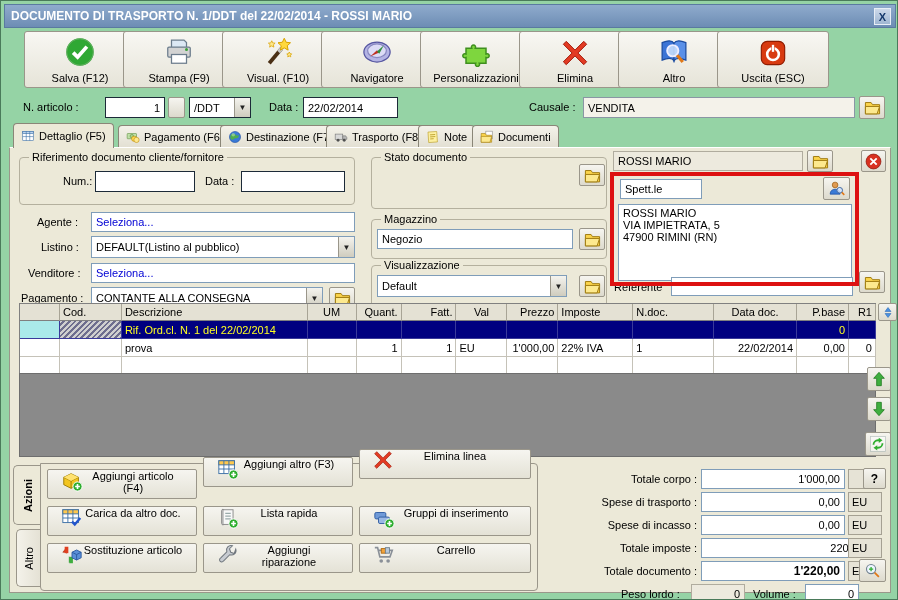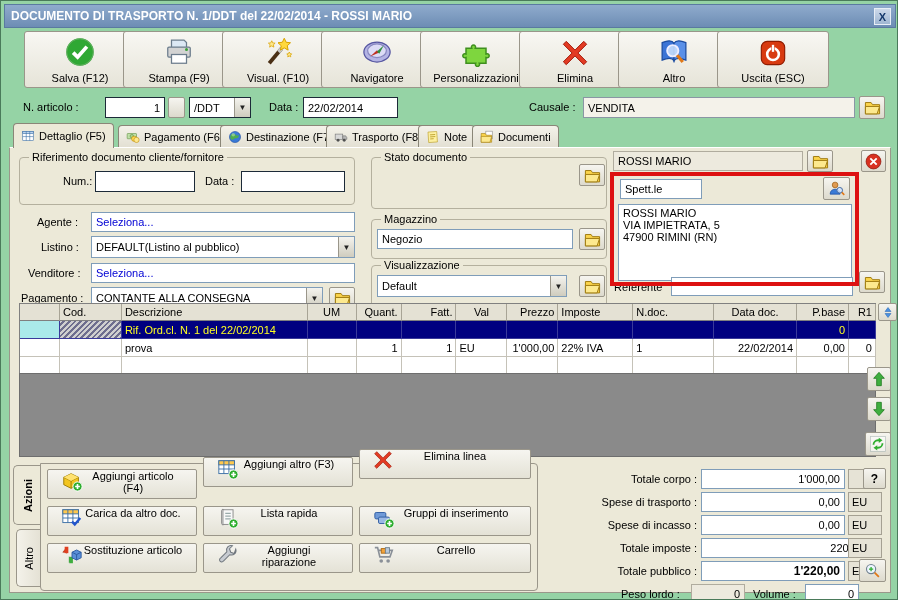--- a/index.html
+++ b/index.html
@@ -581,21 +581,21 @@
   <div class="abs unit" style="left:847px;top:491px;width:34px;height:20px">EU</div>
 
   <span class="abs lbl tot-lbl" style="left:560px;top:518px;width:136px">Spese di incasso :</span>
   <div class="abs field rt" style="left:700px;top:514px;width:144px;height:20px;justify-content:flex-end">0,00</div>
   <div class="abs unit" style="left:847px;top:514px;width:34px;height:20px">EU</div>
 
   <span class="abs lbl tot-lbl" style="left:560px;top:541px;width:136px">Totale imposte :</span>
   <div class="abs field rt" style="left:700px;top:537px;width:168px;height:20px;justify-content:flex-end">220,00</div>
   <div class="abs unit" style="left:847px;top:537px;width:34px;height:20px">EU</div>
 
-  <span class="abs lbl tot-lbl" style="left:560px;top:564px;width:136px">Totale pubblico :</span>
+  <span class="abs lbl tot-lbl" style="left:560px;top:564px;width:136px">Totale documento :</span>
   <div class="abs field rt" style="left:700px;top:560px;width:144px;height:20px;justify-content:flex-end;font-weight:bold;font-size:12px">1'220,00</div>
   <div class="abs unit" style="left:847px;top:560px;width:34px;height:20px">EU</div>
   <div class="abs icbtn" style="left:858px;top:558px;width:27px;height:23px">
       <svg width="17" height="17">
         <use href="#s-magp"></use>
       </svg>
     </div>
 
   <span class="abs lbl" style="left:620px;top:587px">Peso lordo :</span>
   <div class="abs field flat rt" style="left:690px;top:583px;width:54px;height:19px;justify-content:flex-end">0</div>

